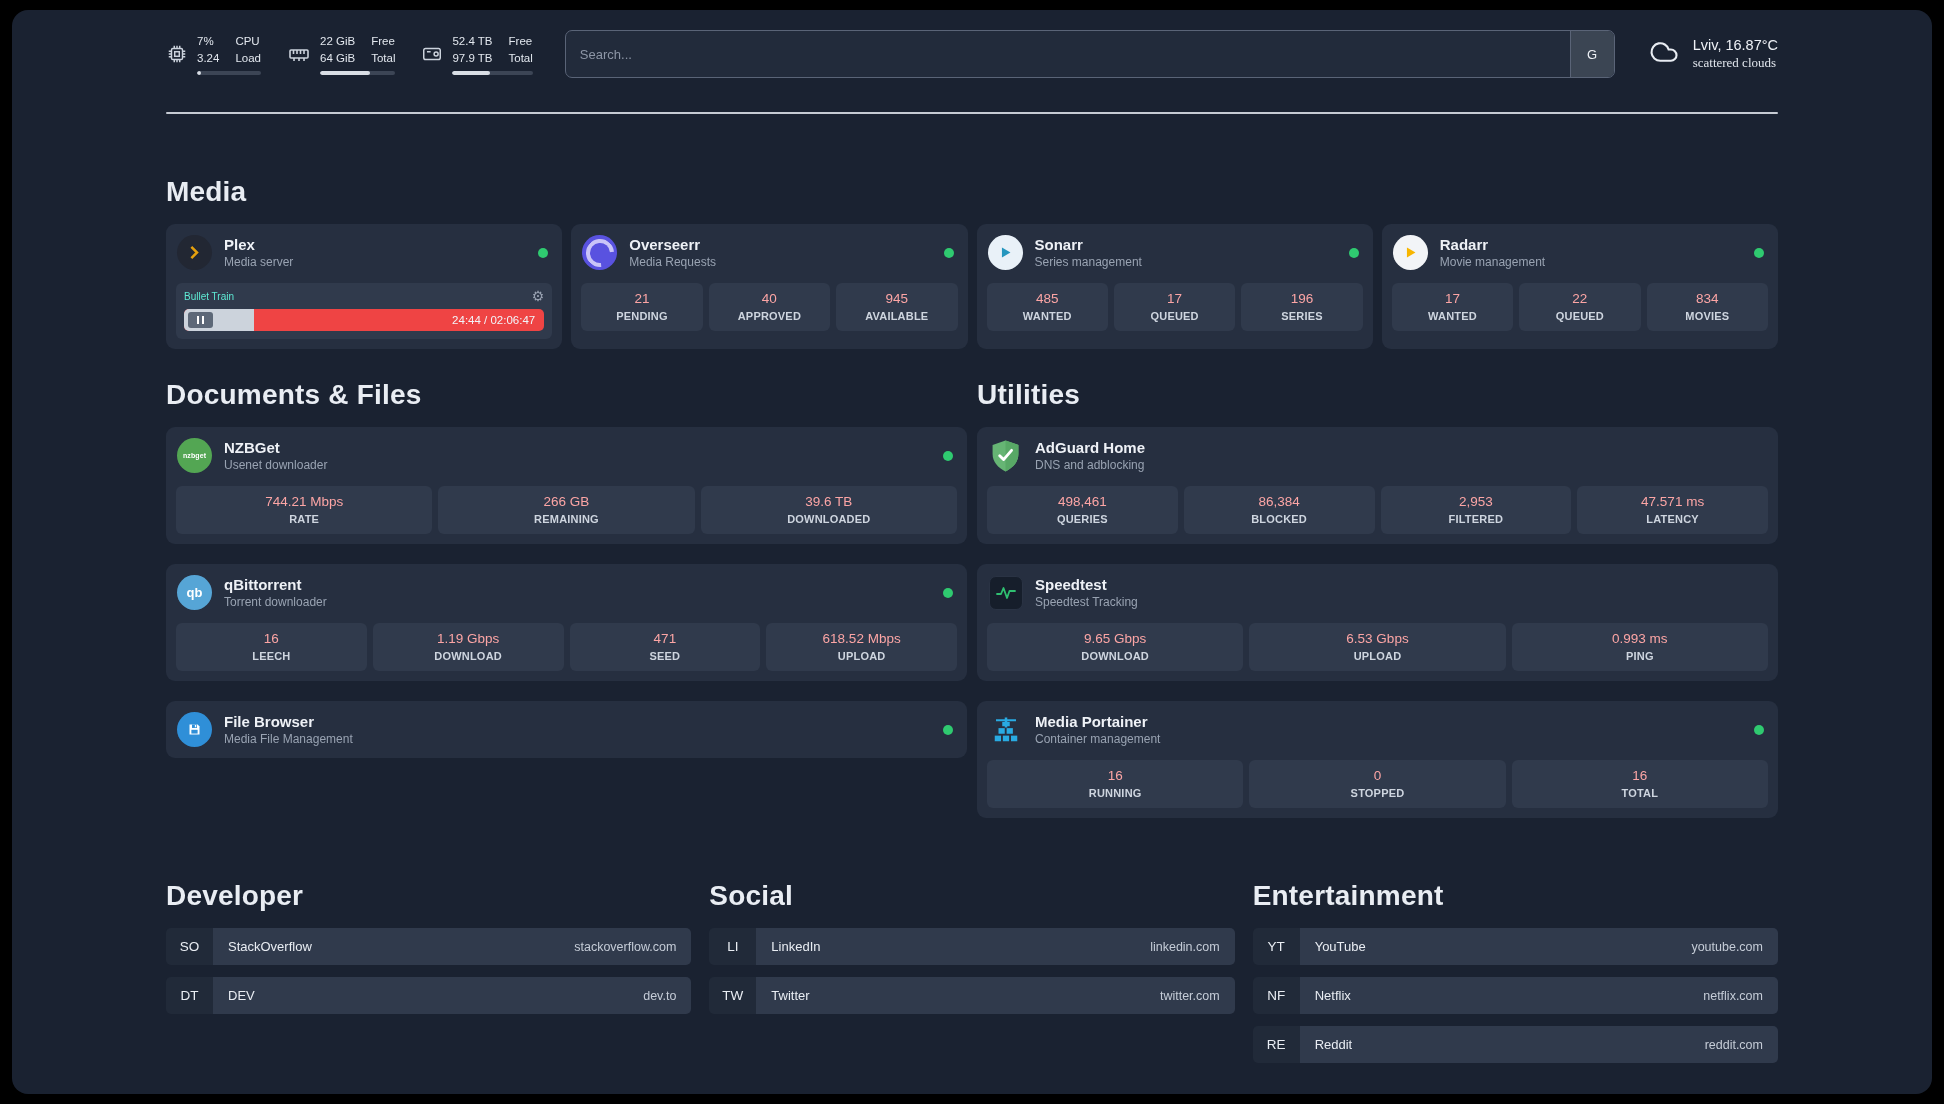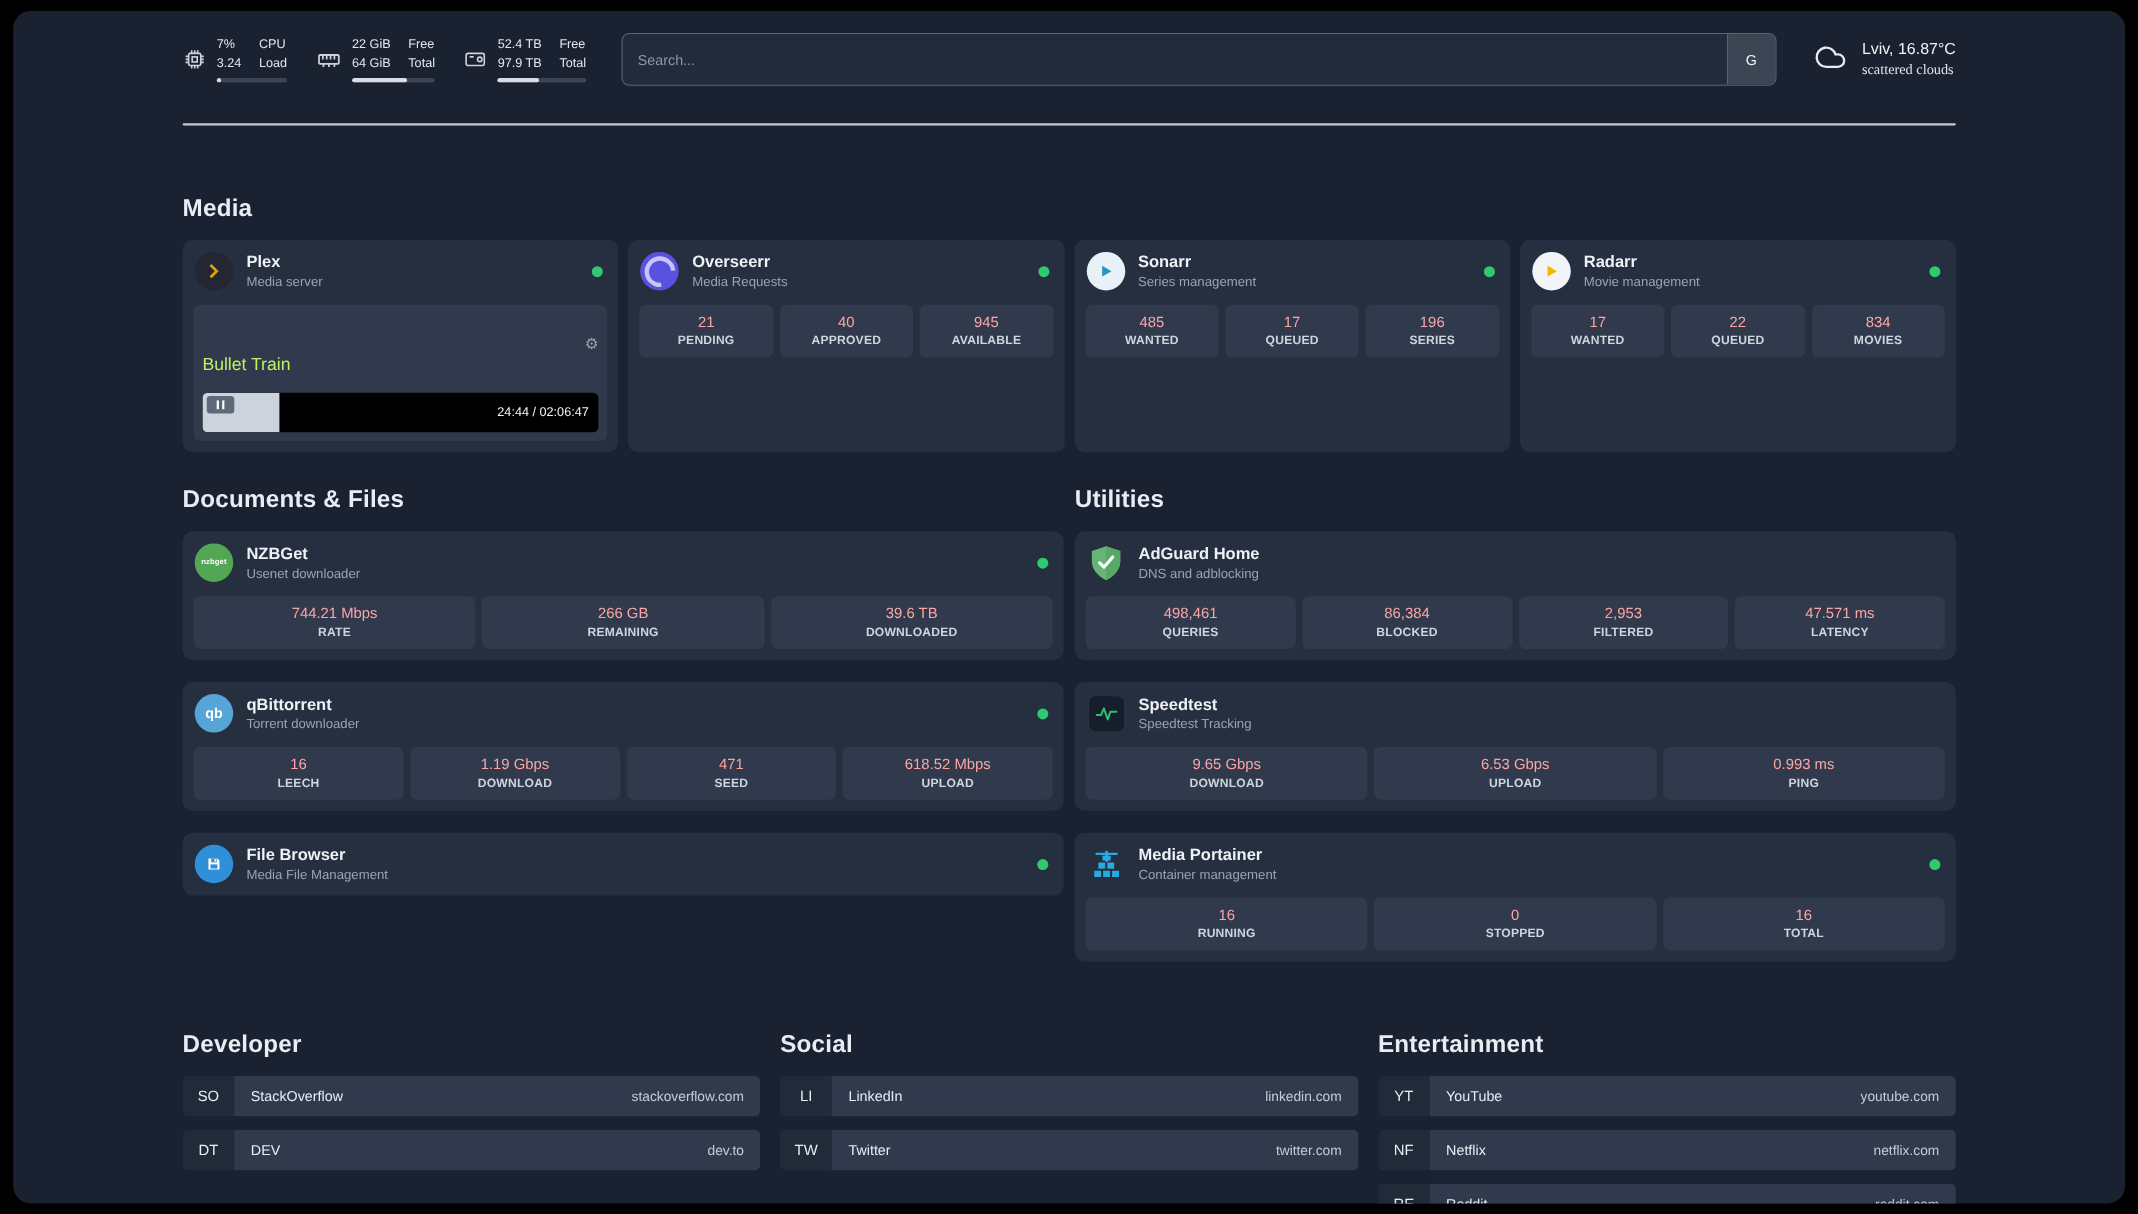--- a/index.html
+++ b/index.html
@@ -24,21 +24,21 @@
                 color:#e4e9f0;font-size:13px;font-family:inherit;}
   .search input::placeholder{color:#8d96a6;}
   .search-btn{width:44px;height:100%;display:flex;align-items:center;justify-content:center;
               background:#3b4553;color:#eef1f6;font-size:13px;border-left:1px solid #5a6477;cursor:pointer;}
   .weather{display:flex;align-items:center;gap:12px;}
   .weather-loc{font-size:14.5px;color:#eef1f6;}
   .weather-cond{font-size:13px;color:#e0e5ec;margin-top:2px;font-family:Liberation Serif, serif;}
   .divider{height:2px;background:#d9dee5;opacity:.9;margin-top:34px;border-radius:1px;}
 
   
-  .section-title{font-size:22px;font-weight:600;color:#e9edf3;letter-spacing:.2px;}
+  .section-title{font-size:28px;font-weight:600;color:#e9edf3;letter-spacing:.2px;}
   .media-section{margin-top:62px;}
   .media-grid{display:grid;grid-template-columns:repeat(4,1fr);gap:9px;margin-top:16px;}
   .card{background:#262f40;border-radius:9px;padding:10px;}
   .card-header{display:flex;align-items:center;gap:11px;}
   .app-icon{width:37px;height:37px;flex:none;display:flex;align-items:center;justify-content:center;}
   .icon-circle{width:35px;height:35px;border-radius:50%;display:flex;align-items:center;
                justify-content:center;overflow:hidden;}
   .icon-square{width:34px;height:34px;border-radius:7px;background:#161e2b;border:1px solid #2a3344;
                display:flex;align-items:center;justify-content:center;}
   .card-titles{flex:1;min-width:0;}
@@ -48,23 +48,23 @@
   .stats{display:flex;gap:6px;margin-top:12px;}
   .stat{flex:1;background:#303a4c;border-radius:6px;padding:8px 4px;text-align:center;}
   .stat-value{font-size:13.5px;color:#fca5a5;line-height:16px;}
   .stat-label{font-size:11px;font-weight:700;color:#ced5df;margin-top:3px;line-height:13px;letter-spacing:.2px;}
   .two-col{display:grid;grid-template-columns:1fr 1fr;gap:0 10px;margin-top:30px;}
   .col-stack{display:flex;flex-direction:column;gap:20px;margin-top:16px;}
 
   
   .player{margin-top:12px;background:#303a4c;border-radius:6px;padding:6px 8px 8px;}
   .player-top{display:flex;align-items:center;justify-content:space-between;}
-  .player-title{font-size:16px;color:#bef264;margin-top:40px;}
+  .player-title{font-size:10px;color:#5eead4;}
   .player-gear{color:#98a1b1;font-size:14px;line-height:1;cursor:pointer;}
-  .seek{position:relative;height:36px;margin-top:16px;background:#000000;border-radius:5px;overflow:hidden;}
+  .seek{position:relative;height:22px;margin-top:6px;background:#ef4444;border-radius:5px;overflow:hidden;}
   .seek-fill{position:absolute;left:0;top:0;bottom:0;background:#ccd3dc;}
   .pause-btn{position:absolute;left:4px;top:3px;width:25px;height:16px;background:#5d6878;border-radius:3px;
              display:flex;align-items:center;justify-content:center;gap:2.5px;cursor:pointer;}
   .pause-btn i{display:block;width:2.5px;height:8px;background:#fff;}
   .seek-time{position:absolute;right:9px;top:0;height:100%;display:flex;align-items:center;
              font-size:11.5px;color:#f2f5f9;}
 
   
   .overseerr-icon{background:#5952e0;}
   .overseerr-icon::before{content:"";width:20px;height:20px;border-radius:50%;

